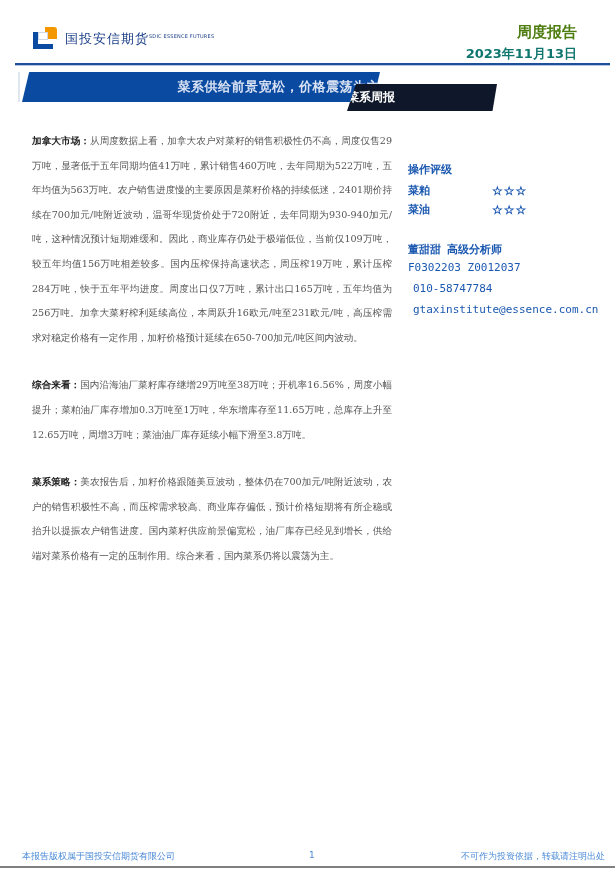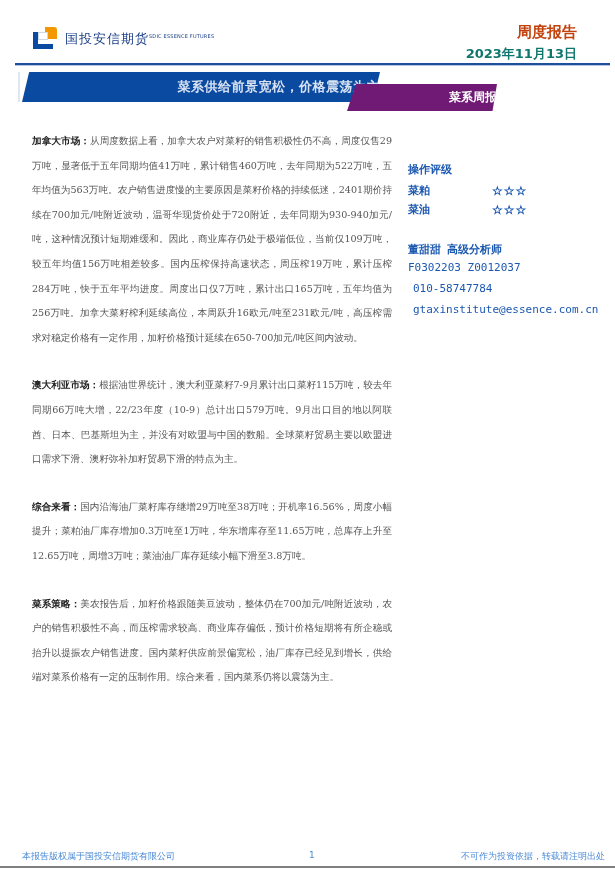--- a/index.html
+++ b/index.html
@@ -9,31 +9,31 @@
   }
   .logo { position: absolute; left: 33px; top: 27px; display: flex; align-items: center; }
   .logo-mark { position: relative; width: 24px; height: 22px; margin-right: 8px; }
   .logo-mark .orange { position: absolute; right: 0; top: 0; width: 12px; height: 12px; background: #f39800; border-radius: 0 3px 0 0; }
   .logo-mark .blue { position: absolute; left: 0; bottom: 0; width: 20px; height: 17px; border-left: 5px solid #0a4aa1; border-bottom: 5px solid #0a4aa1; box-sizing: border-box; background: transparent; }
   .logo-mark .blue::after { content: ""; position: absolute; left: 0; top: 0; width: 10px; height: 8px; background: #fff; border: 1px solid #cfd8e6; box-sizing: border-box; }
   .logo-text { display: flex; flex-direction: row; line-height: 1; }
   .logo-cn { font-size: 13px; color: #1b3f86; letter-spacing: 1px; }
   .logo-en { font-size: 5px; color: #1b3f86; margin-top: 2px; letter-spacing: 0.2px; }
 
-  .report-type { position: absolute; right: 38px; top: 23px; font-size: 15px; font-weight: bold; color: #c2410c; }
+  .report-type { position: absolute; right: 38px; top: 23px; font-size: 15px; font-weight: bold; color: #4d7c0f; }
   .report-date { position: absolute; right: 38px; top: 45px; font-size: 13px; font-weight: bold; color: #0f766e; }
 
   .header-line { position: absolute; left: 15px; top: 63px; width: 595px; height: 2px; background: #1d4f9a; }
   .header-line-light { position: absolute; left: 15px; top: 65px; width: 595px; height: 1px; background: #b7c7e0; }
 
   .title-banner { position: absolute; left: 22px; top: 72px; width: 358px; height: 30px; background: #0a4aa1; clip-path: polygon(2% 0, 100% 0, 98% 100%, 0 100%); display: flex; align-items: center; justify-content: flex-end; }
   .title-banner-text { color: #d8e2f3; font-size: 13px; font-weight: bold; letter-spacing: 0.5px; padding-left: 40px; }
   .banner-edge { position: absolute; left: 18px; top: 72px; width: 2px; height: 30px; background: #dfe6f0; }
 
-  .tag-banner { position: absolute; left: 347px; top: 84px; width: 150px; height: 27px; background: #701a75; clip-path: polygon(6% 0, 100% 0, 97% 100%, 0 100%); display: flex; align-items: center; justify-content: flex-end; }
+  .tag-banner { position: absolute; left: 347px; top: 84px; width: 150px; height: 27px; background: #0f172a; clip-path: polygon(6% 0, 100% 0, 97% 100%, 0 100%); display: flex; align-items: center; justify-content: flex-start; }
   .tag-banner-text { color: #ffffff; font-size: 12px; font-weight: bold; }
 
   .main { position: absolute; left: 32px; top: 129px; width: 360px; }
   .para { font-size: 9.6px; line-height: 24.6px; color: #555; margin: 0 0 23px 0; text-align: justify; font-family: "DejaVu Serif", serif; }
   .para .lead { font-weight: bold; color: #222; }
 
   .side { position: absolute; left: 408px; top: 162px; width: 200px; color: #1b58b0; }
   .side-title { font-size: 11px; font-weight: bold; margin-bottom: 4px; font-family: "DejaVu Serif", serif; }
   .rating-row { display: flex; align-items: center; height: 19px; font-size: 11px; font-weight: bold; font-family: "DejaVu Serif", serif; }
   .rating-label { width: 84px; }
@@ -74,23 +74,20 @@
 </div>
 <div class="tag-banner">
   <span class="tag-banner-text">菜系周报</span>
 </div>
 
 <div class="main">
   <p class="para">
     <span class="lead">加拿大市场：</span><span>从周度数据上看，加拿大农户对菜籽的销售积极性仍不高，周度仅售29万吨，显著低于五年同期均值41万吨，累计销售460万吨，去年同期为522万吨，五年均值为563万吨。农户销售进度慢的主要原因是菜籽价格的持续低迷，2401期价持续在700加元/吨附近波动，温哥华现货价处于720附近，去年同期为930-940加元/吨，这种情况预计短期难缓和。因此，商业库存仍处于极端低位，当前仅109万吨，较五年均值156万吨相差较多。国内压榨保持高速状态，周压榨19万吨，累计压榨284万吨，快于五年平均进度。周度出口仅7万吨，累计出口165万吨，五年均值为256万吨。加拿大菜籽榨利延续高位，本周跃升16欧元/吨至231欧元/吨，高压榨需求对稳定价格有一定作用，加籽价格预计延续在650-700加元/吨区间内波动。</span>
   </p>
   <p class="para">
-    <span class="lead">澳大利亚市场：</span><span>根据油世界统计，澳大利亚菜籽7-9月累计出口菜籽115万吨，较去年同期66万吨大增，22/23年度（10-9）总计出口579万吨。9月出口目的地以阿联酋、日本、巴基斯坦为主，并没有对欧盟与中国的数船。全球菜籽贸易主要以欧盟进口需求下滑、澳籽弥补加籽贸易下滑的特点为主。</span>
-  </p>
-  <p class="para">
     <span class="lead">综合来看：</span><span>国内沿海油厂菜籽库存继增29万吨至38万吨；开机率16.56%，周度小幅提升；菜粕油厂库存增加0.3万吨至1万吨，华东增库存至11.65万吨，总库存上升至12.65万吨，周增3万吨；菜油油厂库存延续小幅下滑至3.8万吨。</span>
   </p>
   <p class="para">
     <span class="lead">菜系策略：</span><span>美农报告后，加籽价格跟随美豆波动，整体仍在700加元/吨附近波动，农户的销售积极性不高，而压榨需求较高、商业库存偏低，预计价格短期将有所企稳或抬升以提振农户销售进度。国内菜籽供应前景偏宽松，油厂库存已经见到增长，供给端对菜系价格有一定的压制作用。综合来看，国内菜系仍将以震荡为主。</span>
   </p>
 </div>
 
 <div class="side">
   <div class="side-title">操作评级</div>
   <div class="rating-row">

